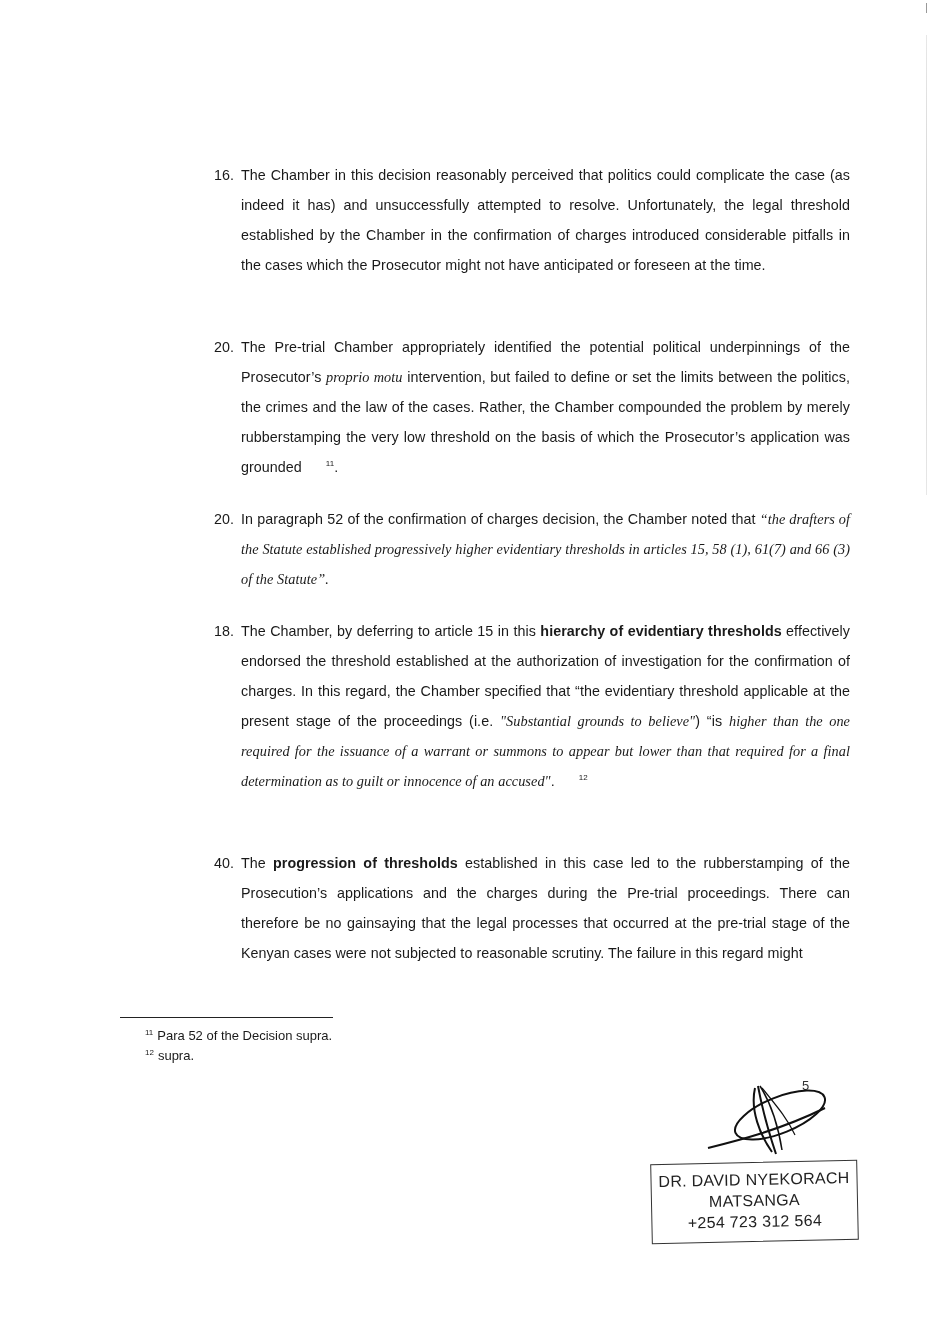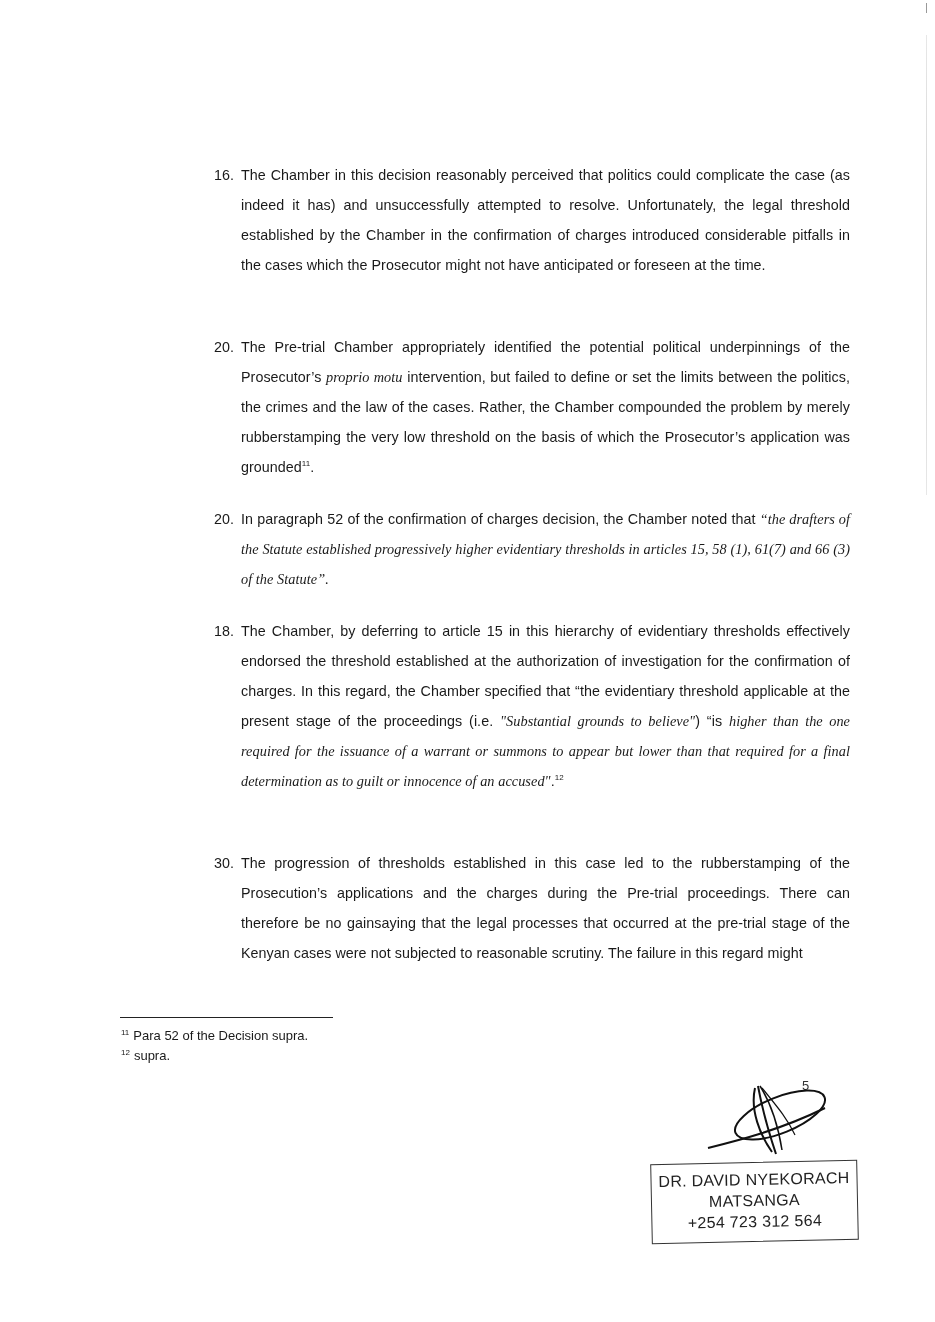--- a/index.html
+++ b/index.html
@@ -7,22 +7,22 @@
          font-family: "Liberation Sans", "DejaVu Sans", sans-serif; color: #1a1a1a; }
   .edge-line { position: absolute; left: 926px; top: 35px; width: 1px; height: 460px;
                background: linear-gradient(#ddd, #bbb, #ddd); opacity: 0.7; }
   .edge-tick { position: absolute; left: 926px; top: 3px; width: 1px; height: 10px; background: #999; }
   .para { position: absolute; left: 166px; width: 636px; font-size: 14.3px; line-height: 30px;
           text-align: justify; letter-spacing: 0.05px; margin-left: 48px; }
   .para .num { position: absolute; left: 0; top: 0; }
   .para .body { margin-left: 27px; display: block; }
   .para .body span { }
   .i { font-style: italic; font-family: Liberation Serif, serif; }
-  .b { font-weight: normal; }
-  sup { font-size: 8px; vertical-align: 6px; line-height: 0; }
+  .b { font-weight: bold; }
+  sup { font-size: 8px; vertical-align: 6px; line-height: 0; padding-left: 24px; }
   .fn-rule { position: absolute; left: 120px; top: 1017px; width: 213px; height: 1px; background: #222; }
   .fn { position: absolute; left: 121px; font-size: 13px; }
   .fn sup { font-size: 8px; vertical-align: 5px; margin-right: 4px; }
   .stamp { position: absolute; left: 651px; top: 1162px; width: 205px; height: 78px;
            border: 1px solid #333; transform: rotate(-1.2deg);
            font-family: "Liberation Sans", sans-serif; text-align: center; color: #222; }
   .stamp div { font-size: 16px; line-height: 21px; letter-spacing: 0.3px; }
   .stamp .l1 { margin-top: 6px; }
   .page-no { position: absolute; left: 802px; top: 1078px; font-size: 13px; color: #333; }
   .sig { position: absolute; left: 700px; top: 1080px; width: 140px; height: 80px; }
@@ -47,21 +47,21 @@
   <span class="num">20.</span>
   <span class="body"><span>In paragraph 52 of the confirmation of charges decision, the Chamber noted that </span><span class="i">“the drafters of the Statute established progressively higher evidentiary thresholds in articles 15, 58 (1), 61(7) and 66 (3) of the Statute”.</span></span>
 </div>
 
 <div class="para" style="top:616px">
   <span class="num">18.</span>
   <span class="body"><span>The Chamber, by deferring to article 15 in this </span><span class="b">hierarchy of evidentiary thresholds</span><span> effectively endorsed the threshold established at the authorization of investigation for the confirmation of charges.  In this regard, the Chamber specified that “the evidentiary threshold applicable at the present stage of the proceedings (i.e. </span><span class="i">"Substantial grounds to believe"</span><span>) “is </span><span class="i">higher than the one required for the issuance of a warrant or summons to appear but lower than that required for a final determination as to guilt or innocence of an accused"</span><span>.</span><sup>12</sup></span>
 </div>
 
 <div class="para" style="top:848px">
-  <span class="num">30.</span>
+  <span class="num">40.</span>
   <span class="body"><span>The </span><span class="b">progression of thresholds</span><span> established in this case led to the rubberstamping of the Prosecution’s applications and the charges during the Pre-trial proceedings. There can therefore be no gainsaying that the legal processes that occurred at the pre-trial stage of the Kenyan cases were not subjected to reasonable scrutiny.  The failure in this regard might</span></span>
 </div>
 
 <div class="fn-rule"></div>
 <div class="fn" style="top:1028px">
   <sup>11</sup><span>Para 52 of the Decision supra.</span>
 </div>
 <div class="fn" style="top:1048px">
   <sup>12</sup><span>supra.</span>
 </div>

